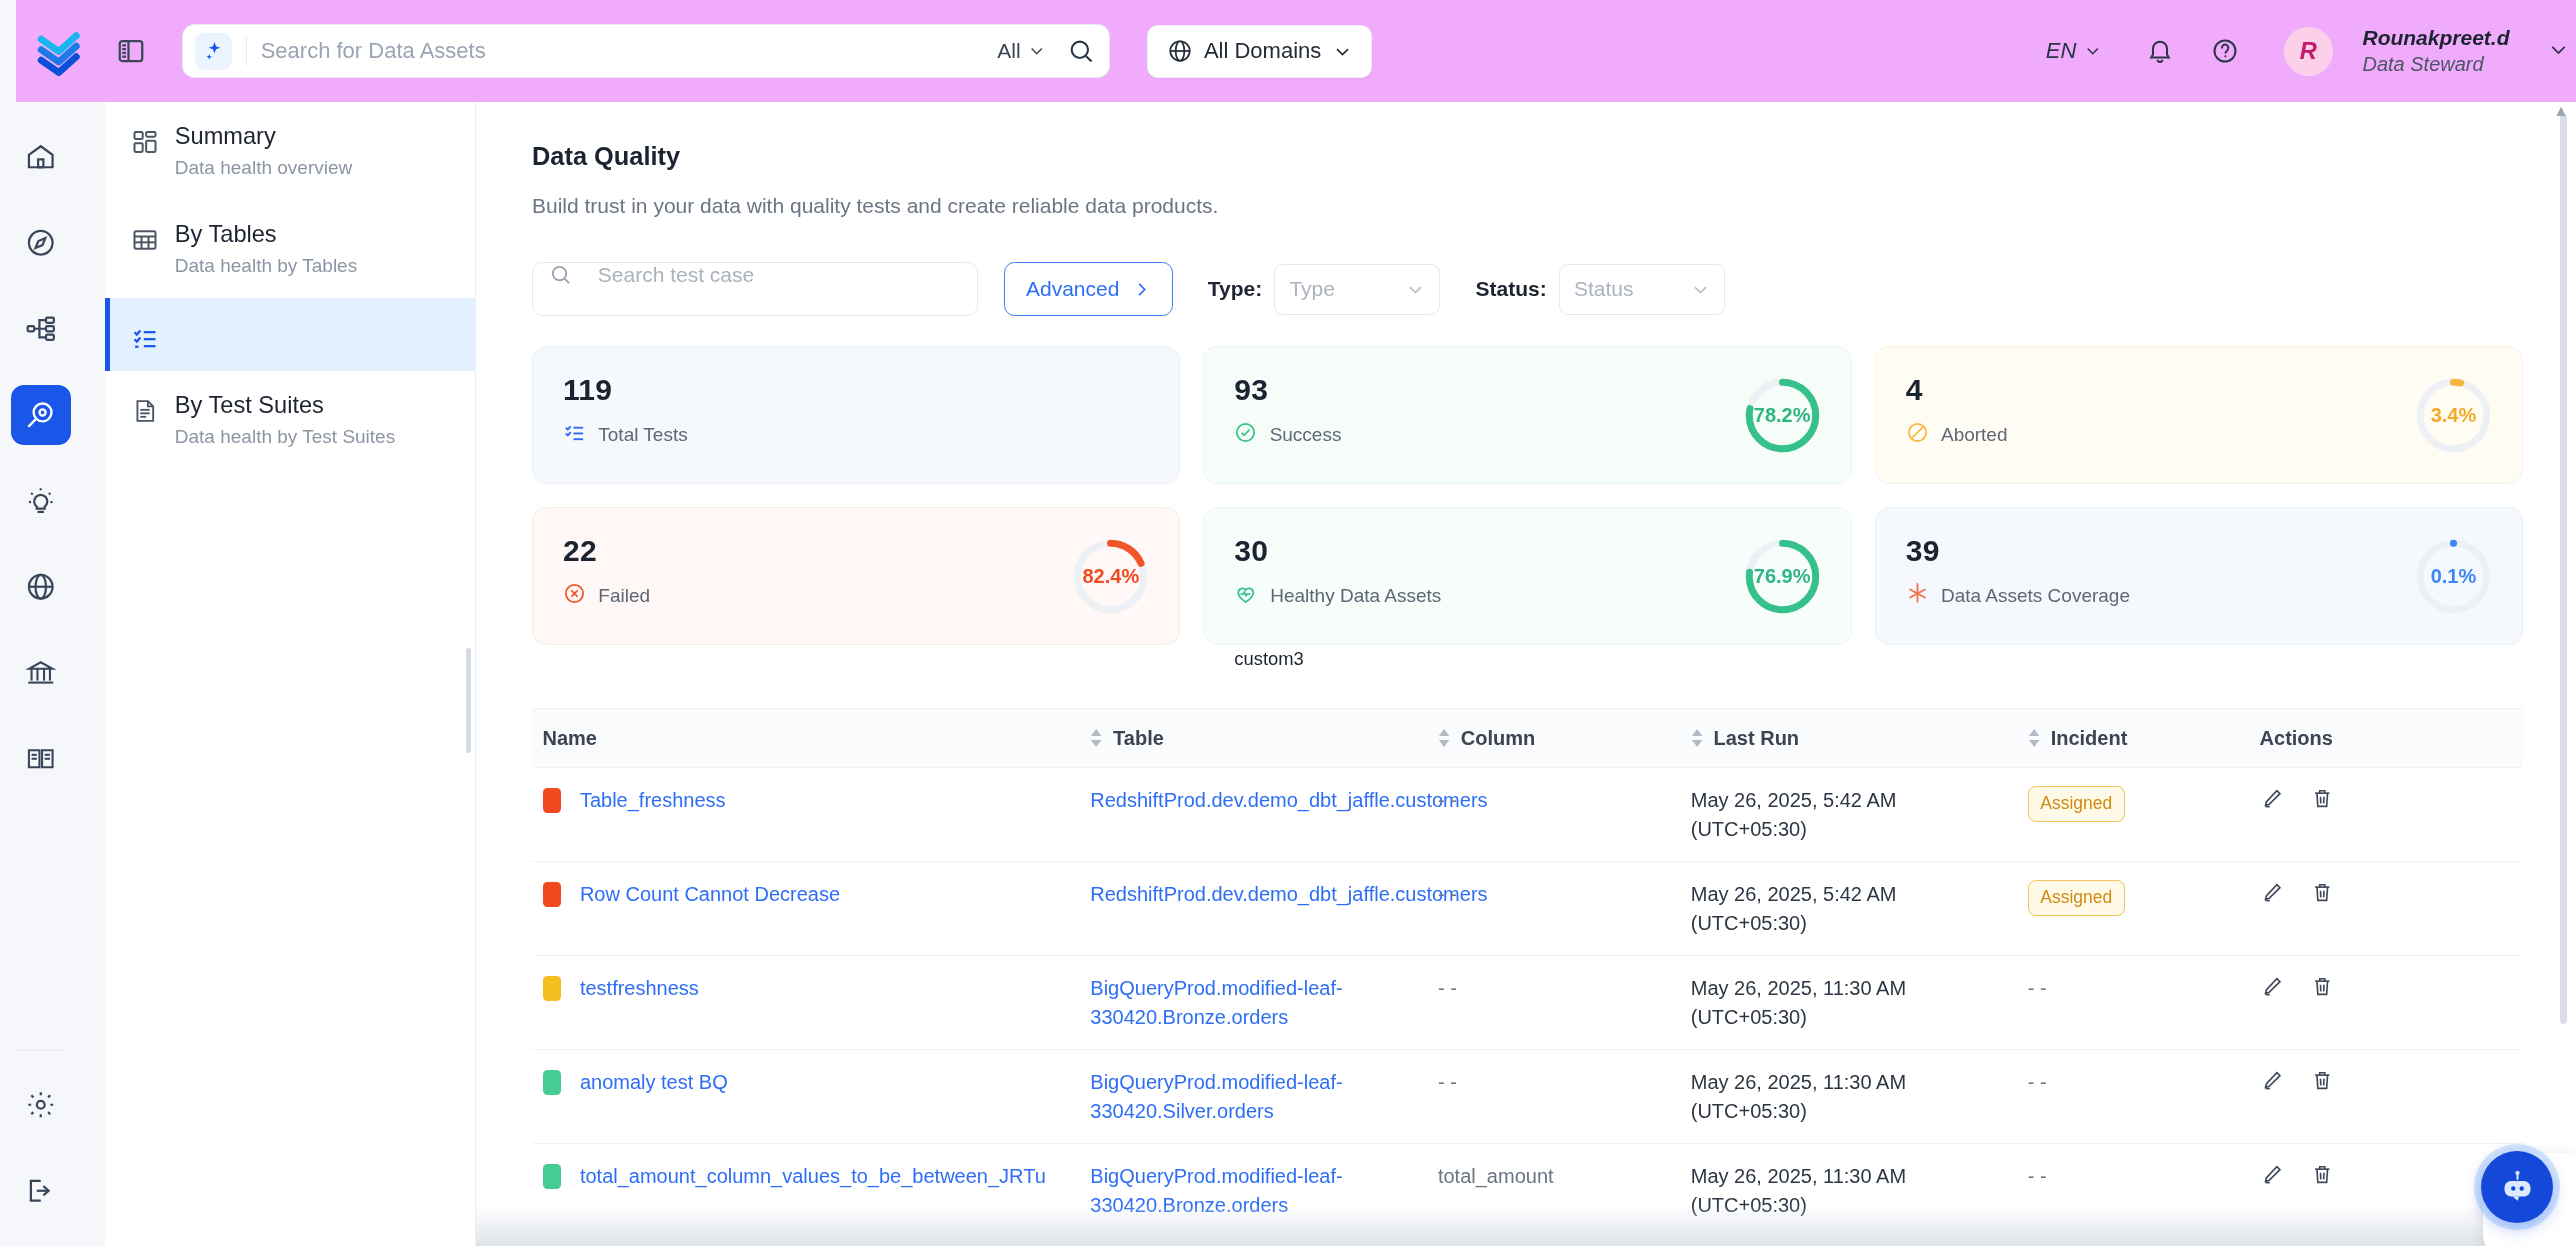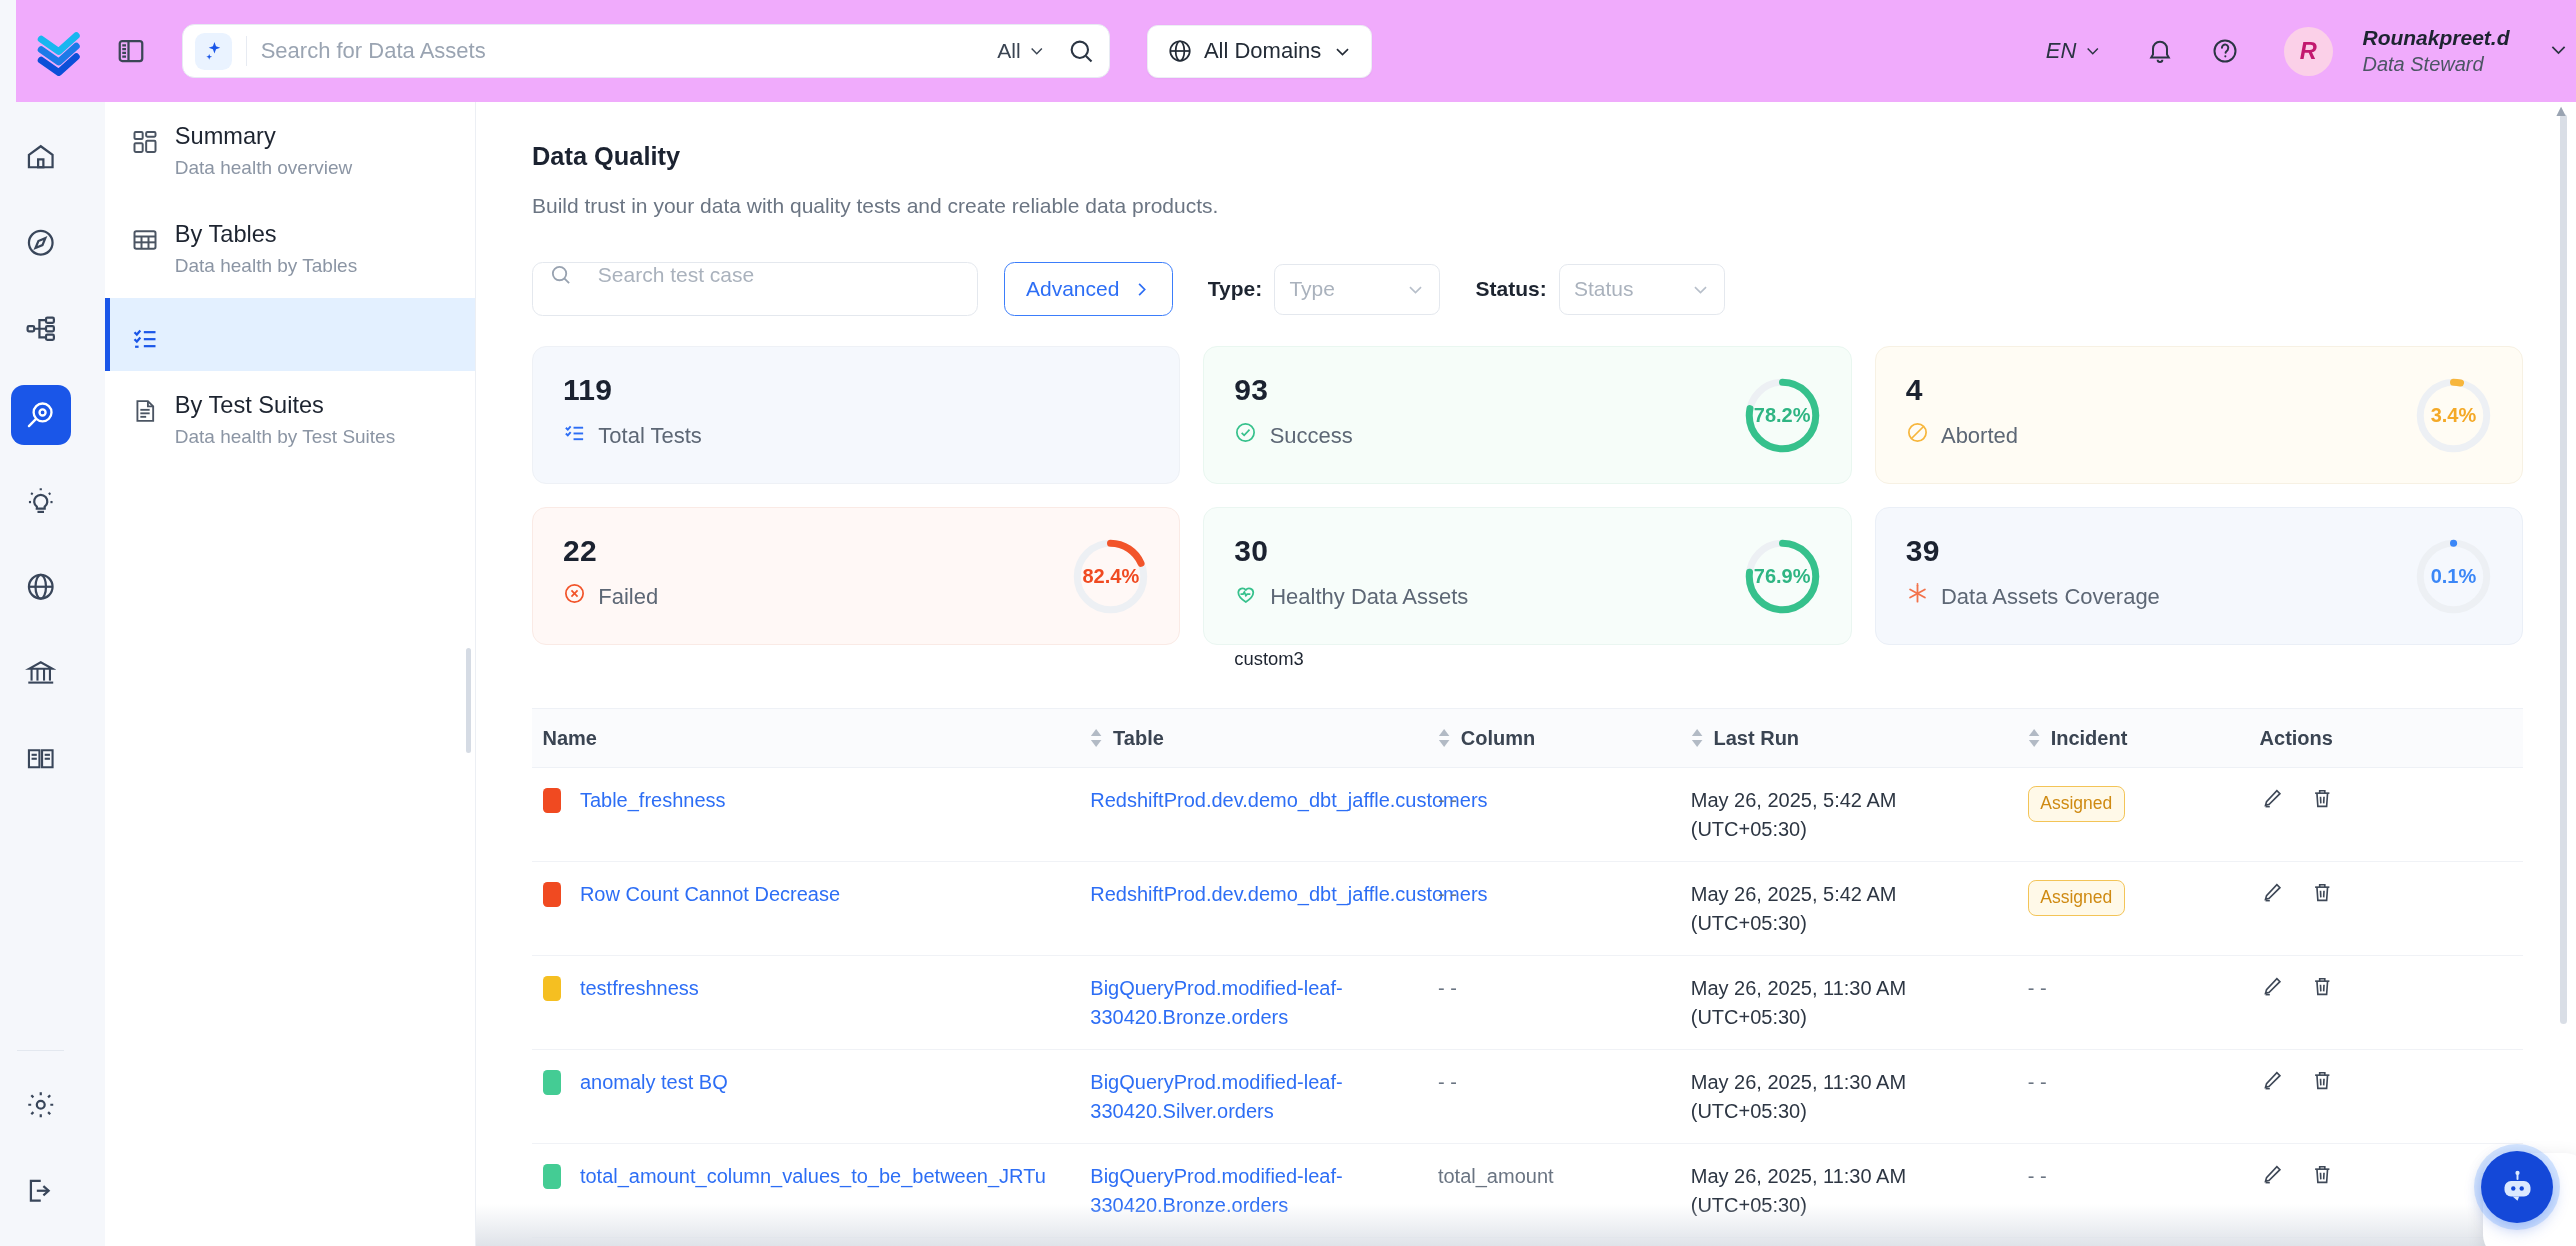--- a/index.html
+++ b/index.html
@@ -132,21 +132,21 @@
     padding: 0 14px; font-size: 21px; color: #aab2bd; cursor: pointer; background: #fff;
   }
 
   
   .cards { display: grid; grid-template-columns: repeat(3, 1fr); gap: 23px; margin-top: 30px; }
   .card {
     position: relative; height: 138px; border-radius: 14px; border: 0.9px solid #eef1f6;
     padding: 26px 30px; display: flex; align-items: flex-start; justify-content: space-between;
   }
   .card-num { font-size: 30px; font-weight: bold; color: #1b2230; letter-spacing: 0.3px; }
-  .card-lab { display: flex; align-items: center; gap: 12.3px; margin-top: 14px; font-size: 22px; color: #5d6775; }
+  .card-lab { display: flex; align-items: center; gap: 12.3px; margin-top: 14px; font-size: 19px; color: #5d6775; }
   .donut { position: relative; width: 77px; height: 77px; flex: 0 0 77px; margin-top: 3.5px; }
   .donut .pct {
     position: absolute; inset: 0; display: flex; align-items: center; justify-content: center;
     font-size: 20px; font-weight: bold;
   }
   .card-foot {
     position: absolute; left: 30px; bottom: -26px; font-size: 18.4px; color: #1d2430;
   }
 
   

